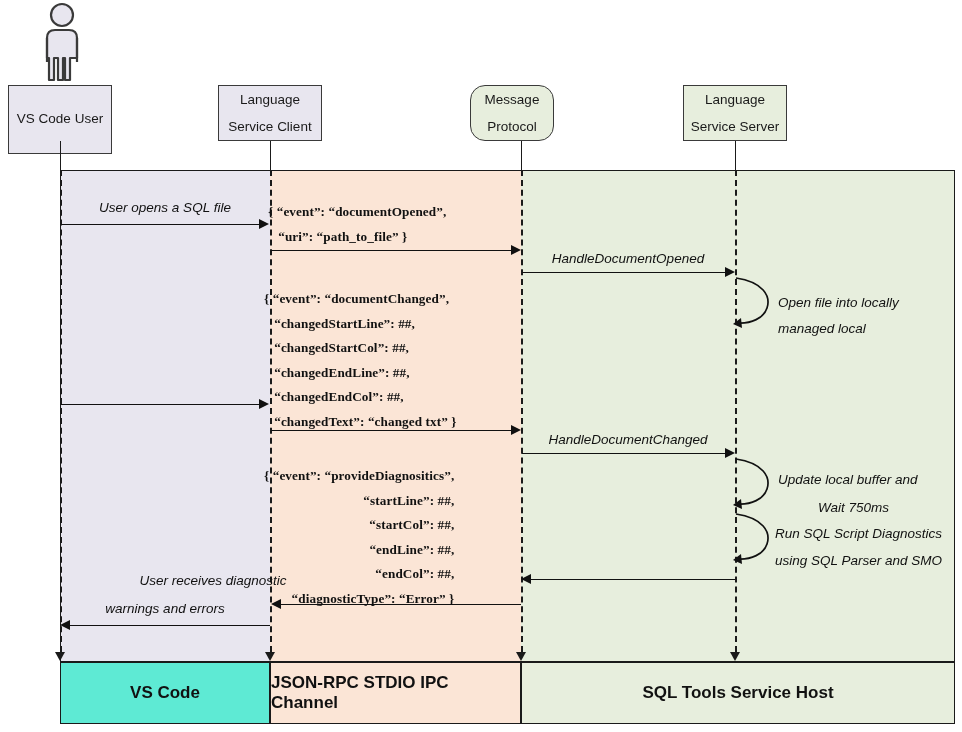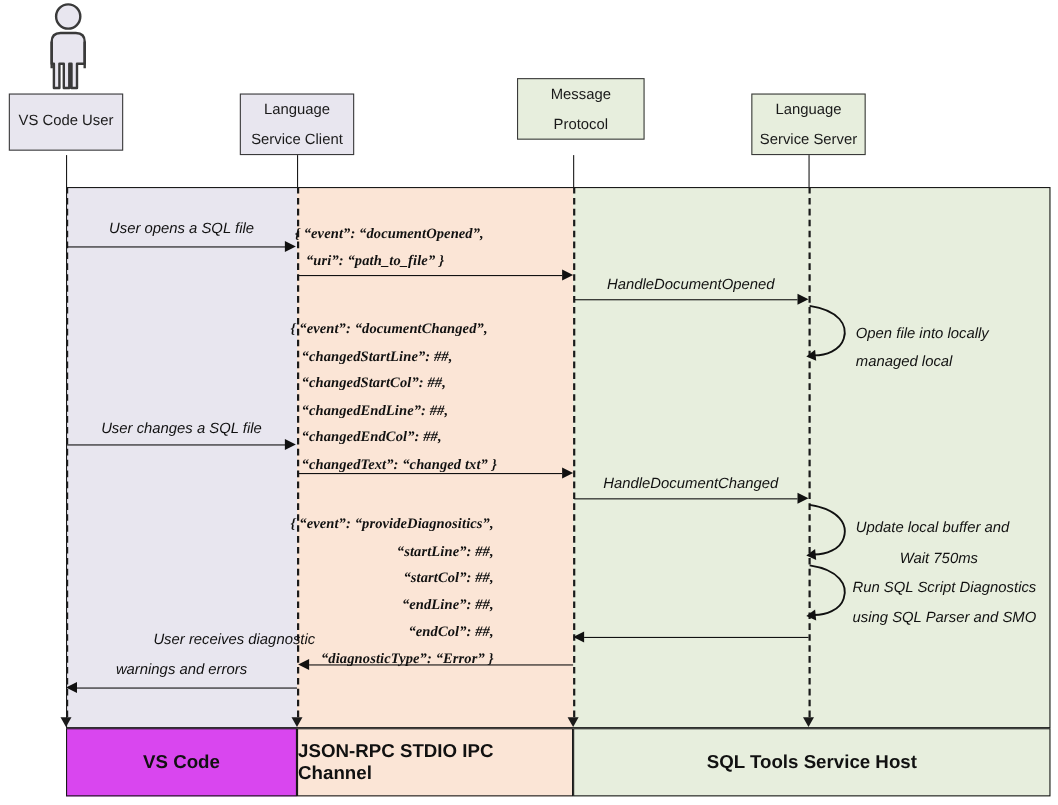--- a/index.html
+++ b/index.html
@@ -125,21 +125,20 @@
   }
   .json-block {
     position: absolute;
     font-family: "Liberation Serif", serif;
     font-weight: bold;
     font-size: 13.2px;
     color: #111111;
     white-space: pre;
     line-height: 24.5px;
     letter-spacing: 0.1px;
-    font-style: italic;
   }
 
   
   .actor { position: absolute; }
 </style>
 </head>
 <body>
 
 <div id="canvas">
 
@@ -150,30 +149,30 @@
 
   <div class="actor" style="left:34px; top:2px; width:56px; height:82px;">
     <svg width="56" height="82" viewBox="0 0 56 82">
       <circle cx="28" cy="13" r="11" fill="#e8e6ef" stroke="#3a3a3a" stroke-width="2.2"></circle>
       <path d="M13 36 Q13 28 21 28 L35 28 Q43 28 43 36 L43 56 L36 56 L36 78 L31 78 L31 56 L29 56
                L29 78 L24 78 L24 56 L20 56 L20 78 L15 78 L15 56 L13 56 Z" fill="#e8e6ef" stroke="#3a3a3a" stroke-width="2.2" stroke-linejoin="round"></path>
       <path d="M13 36 L13 60 M43 36 L43 60" fill="none" stroke="#3a3a3a" stroke-width="2.2"></path>
     </svg>
   </div>
 
-  <div class="participant p-lav" style="left:8px; top:85px; width:104px; height:52px;">
+  <div class="participant p-lav" style="left:8px; top:85px; width:104px; height:69px;">
     <span class="l1">VS Code User</span>
   </div>
 
   <div class="participant p-lav" style="left:218px; top:85px; width:104px; height:56px;">
     <span class="l1">Language</span>
     <span class="l2">Service Client</span>
   </div>
 
-  <div class="participant p-grn" style="left:470px; top:71px; width:116px; height:56px;">
+  <div class="participant p-grn" style="left:470px; top:85px; width:84px; height:56px;border-radius:15px;">
     <span class="l1">Message</span>
     <span class="l2">Protocol</span>
   </div>
 
   <div class="participant p-grn" style="left:683px; top:85px; width:104px; height:56px;">
     <span class="l1">Language</span>
     <span class="l2">Service Server</span>
   </div>
 
   <div class="lifeline-solid" style="left:60px; top:141px; height:29px;"></div>
@@ -215,21 +214,20 @@
   <div class="note-label" style="left:778px; top:295px;">Open file into locally</div>
   <div class="note-label" style="left:778px; top:321px;">managed local</div>
 
   <div class="json-block" style="left:264px; top:287px;">{ “event”: “documentChanged”,
    “changedStartLine”: ##,
    “changedStartCol”: ##,
    “changedEndLine”: ##,
    “changedEndCol”: ##,
    “changedText”: “changed txt” }</div>
 
-  <div class="msg-label" style="left:60px; top:382px; width:210px;">User changes a SQL file</div>
   <div class="arrow-line" style="left:61px; top:404px; width:199px;"></div>
   <div class="arrow-head-r" style="left:259px; top:399px;"></div>
 
   <div class="arrow-line" style="left:271px; top:430px; width:240px;"></div>
   <div class="arrow-head-r" style="left:511px; top:425px;"></div>
 
   <div class="msg-label" style="left:521px; top:432px; width:214px;">HandleDocumentChanged</div>
   <div class="arrow-line" style="left:522px; top:453px; width:203px;"></div>
   <div class="arrow-head-r" style="left:725px; top:448px;"></div>
 
@@ -262,21 +260,21 @@
   <div class="arrow-head-l" style="left:521px; top:574px;"></div>
 
   <div class="arrow-line" style="left:281px; top:604px; width:240px;"></div>
   <div class="arrow-head-l" style="left:271px; top:599px;"></div>
 
   <div class="msg-label" style="left:60px; top:573px; width:210px;margin-left:48px;">User receives diagnostic</div>
   <div class="msg-label" style="left:60px; top:601px; width:210px;">warnings and errors</div>
   <div class="arrow-line" style="left:70px; top:625px; width:200px;"></div>
   <div class="arrow-head-l" style="left:60px; top:620px;"></div>
 
-  <div class="footer-box" style="left:60px; top:662px; width:210px; height:62px; background:#d946ef;">
+  <div class="footer-box" style="left:60px; top:662px; width:210px; height:62px; background:#5eead4;">
     <span>VS Code</span>
   </div>
   <div class="footer-box" style="left:270px; top:662px; width:251px; height:62px; background:#fbe5d6;">
     <span>JSON-RPC STDIO IPC Channel</span>
   </div>
   <div class="footer-box" style="left:521px; top:662px; width:434px; height:62px; background:#e7eedd;">
     <span>SQL Tools Service Host</span>
   </div>
 
 </div>

